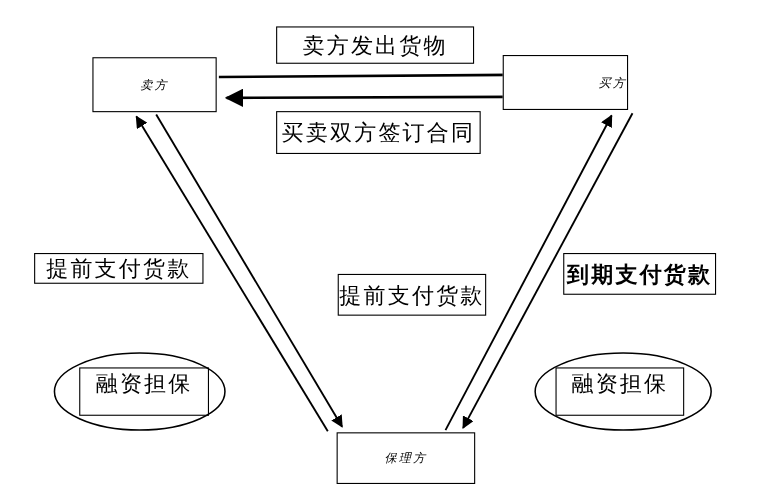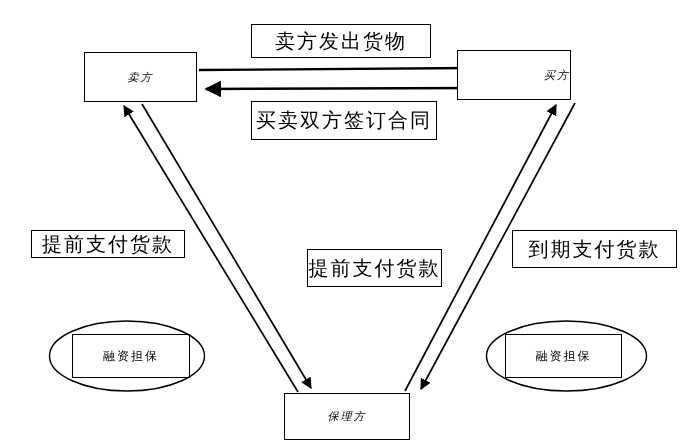--- a/index.html
+++ b/index.html
@@ -53,23 +53,22 @@
     position: absolute;
     left: 0;
     top: 0;
   }
   .ellipse-inner {
     position: absolute;
     box-sizing: border-box;
     border: 1.3px solid #000000;
     background: transparent;
     display: flex;
-    align-items: center;
     justify-content: center;
-    font-size: 12px;
+    font-size: 20px;
     color: #000000;
     letter-spacing: 2px;
     white-space: nowrap;
   }
 </style>
 </head>
 <body>
 
 <div id="canvas">
 
@@ -97,42 +96,42 @@
   </svg>
 
   <div class="node entity" style="left:84px; top:52px; width:113px; height:50px;">
     <span>卖方</span>
   </div>
 
   <div class="node entity" style="left:457px; top:50px; width:114px; height:50px;justify-content:flex-end;">
     <span>买方</span>
   </div>
 
-  <div class="node entity" style="left:284px; top:393px; width:126px; height:47px;">
+  <div class="node entity" style="left:306px; top:393px; width:126px; height:47px;">
     <span>保理方</span>
   </div>
 
   <div class="node label-box" style="left:251px; top:24px; width:180px; height:34px;">
     <span>卖方发出货物</span>
   </div>
 
   <div class="node label-box" style="left:251px; top:101px; width:186px; height:39px;">
     <span>买卖双方签订合同</span>
   </div>
 
 
   <div class="node label-box" style="left:307px; top:249px; width:135px; height:38px;">
     <span>提前支付货款</span>
   </div>
 
   <div class="node label-box" style="left:31px; top:230px; width:154px; height:28px;">
     <span>提前支付货款</span>
   </div>
 
-  <div class="node label-box" style="left:512px; top:230px; width:165px; height:38px;">
+  <div class="node label-box" style="left:512px; top:230px; width:139px; height:38px;font-weight:bold;">
     <span>到期支付货款</span>
   </div>
 
   <div class="ellipse-wrap" style="left:48px; top:320px; width:158px; height:72px;">
     <svg width="158" height="72" viewBox="0 0 158 72">
       <ellipse cx="79" cy="36" rx="77.5" ry="35" fill="none" stroke="#000000" stroke-width="1.4"></ellipse>
     </svg>
     <div class="ellipse-inner" style="left:24px; top:14px; width:118px; height:44px;">
       <span>融资担保</span>
     </div>

